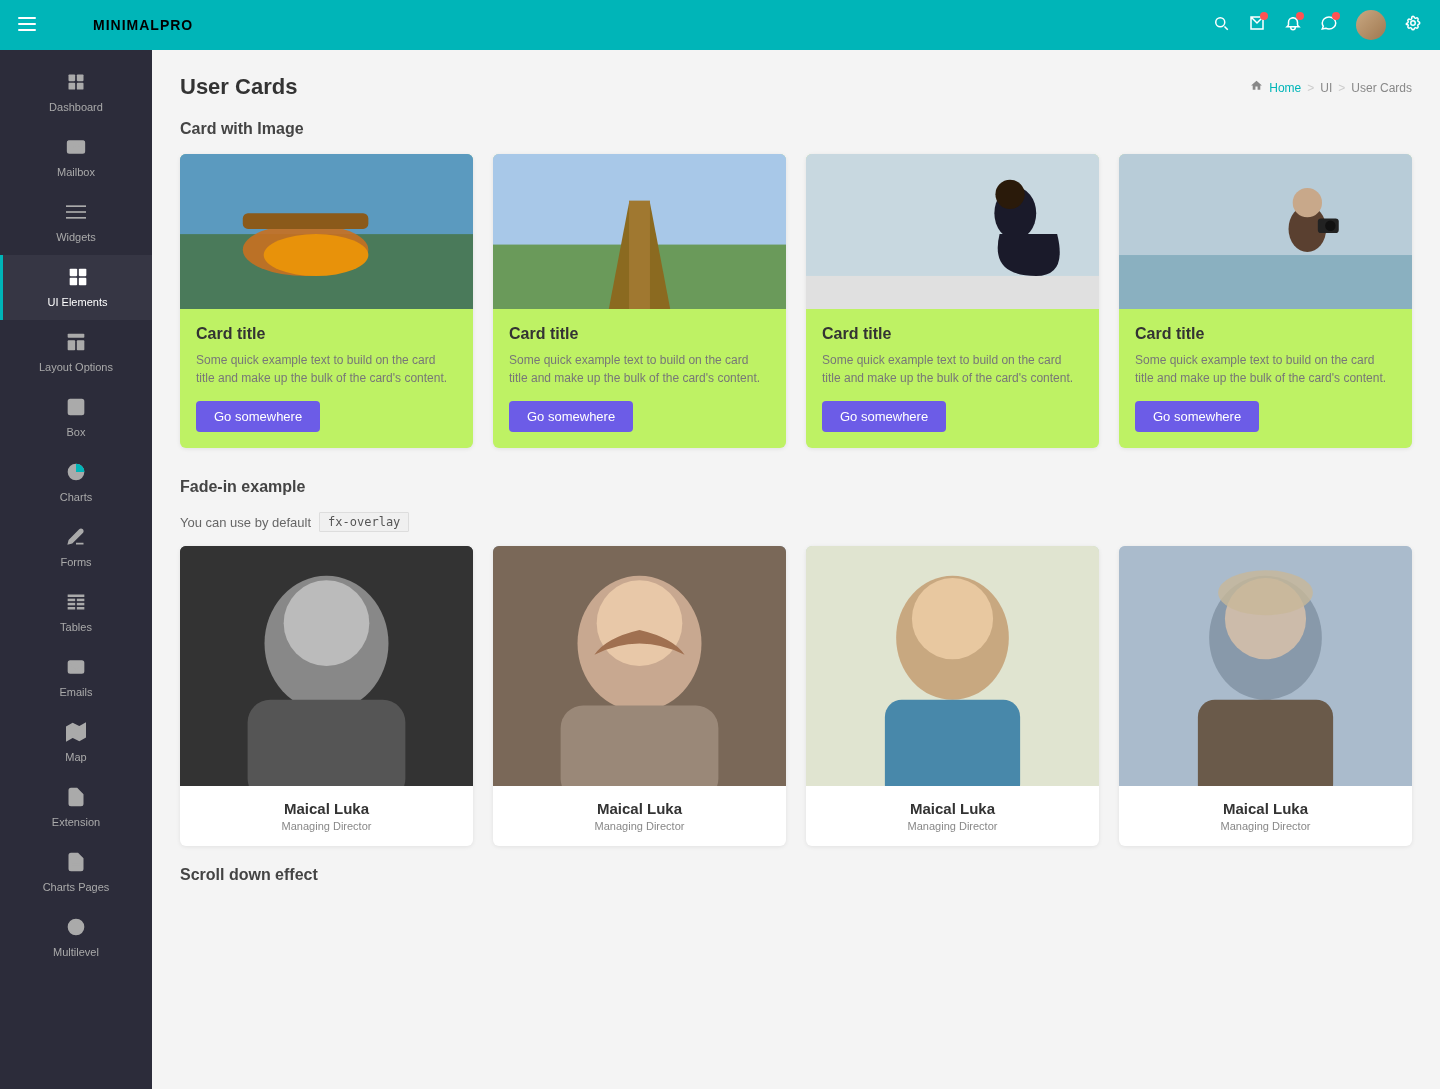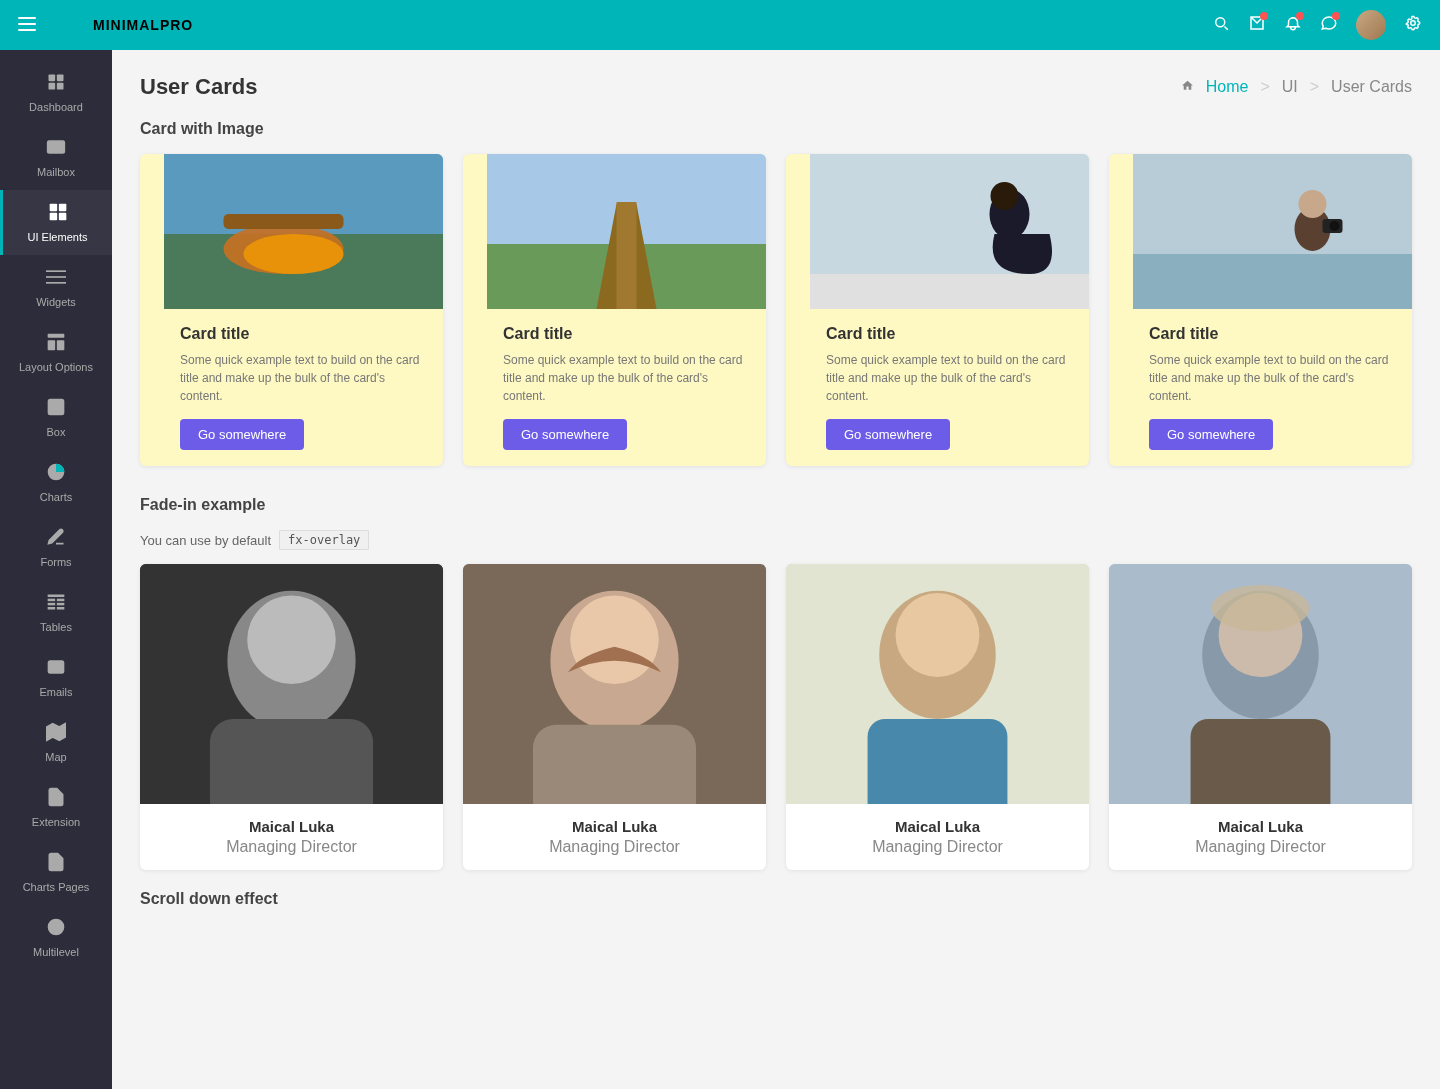--- a/index.html
+++ b/index.html
@@ -22,21 +22,21 @@
     .badge-dot { position: relative; }
     .badge-dot::after { content: ''; position: absolute; top: -2px; right: -2px; width: 8px; height: 8px; background: #ff5252; border-radius: 50%; }
     .avatar-circle { width: 30px; height: 30px; border-radius: 50%; background: #ccc; overflow: hidden; display: flex; align-items: center; justify-content: center; }
     .avatar-inner { width: 100%; height: 100%; background: linear-gradient(135deg, #c8a882, #a07850); }
 
     
     .layout { display: flex; flex: 1; overflow: hidden; }
 
     
     .sidebar {
-      width: 112px;
+      width: 152px;
       background: #2c2c3a;
       display: flex;
       flex-direction: column;
       align-items: center;
       padding-top: 10px;
       overflow-y: auto;
       flex-shrink: 0;
     }
     .sidebar-item {
       display: flex;
@@ -57,36 +57,35 @@
     .main-content {
       flex: 1;
       overflow-y: auto;
       background: #f4f4f4;
       padding: 24px 28px;
     }
 
     
     .page-header { display: flex; align-items: center; justify-content: space-between; margin-bottom: 20px; }
     .page-title { font-size: 22px; font-weight: 600; color: #333; }
-    .breadcrumb { display: flex; align-items: flex-end; gap: 12px; font-size: 16px; color: #888; }
+    .breadcrumb { display: flex; align-items: flex-end; gap: 6px; font-size: 12px; color: #888; }
     .breadcrumb a { color: #00b5b8; text-decoration: none; }
     .breadcrumb .sep { color: #ccc; }
 
     
     .section-heading { font-size: 16px; font-weight: 700; color: #444; margin-bottom: 16px; }
 
     
     .cards-grid { display: grid; grid-template-columns: repeat(4, 1fr); gap: 20px; margin-bottom: 30px; }
 
     .card {
-      background: #fef9c3;
+      background: #bef264;
       border-radius: 6px;
       overflow: hidden;
       box-shadow: 0 1px 4px rgba(0,0,0,0.08);
-      padding-left: 24px;
     }
     .card-img-placeholder { width: 100%; height: 155px; background: #ccc; display: flex; align-items: center; justify-content: center; overflow: hidden; }
     .card-body { padding: 16px; }
     .card-title { font-size: 16px; font-weight: 600; color: #333; margin-bottom: 8px; }
     .card-text { font-size: 12px; color: #777; line-height: 1.5; margin-bottom: 14px; }
     .btn-purple {
       background: #6c5ce7;
       color: #fff;
       border: none;
       border-radius: 4px;
@@ -105,21 +104,21 @@
     .user-cards-grid { display: grid; grid-template-columns: repeat(4, 1fr); gap: 20px; }
     .user-card {
       background: #fff;
       border-radius: 6px;
       overflow: hidden;
       box-shadow: 0 1px 4px rgba(0,0,0,0.08);
     }
     .user-card-img-placeholder { width: 100%; height: 240px; background: #bbb; display: flex; align-items: center; justify-content: center; }
     .user-card-info { padding: 14px; text-align: center; }
     .user-card-name { font-size: 15px; font-weight: 600; color: #333; }
-    .user-card-role { font-size: 16px; color: #888; margin-top: 3px; }
+    .user-card-role { font-size: 11px; color: #888; margin-top: 3px; }
 
     
     .img-sim-1 { background: linear-gradient(180deg, #6baed6 30%, #74a57f 70%, #c8782a 100%); }
     .img-sim-2 { background: linear-gradient(180deg, #b0cde8 20%, #7db87d 70%, #a09060 100%); }
     .img-sim-3 { background: linear-gradient(180deg, #d0dde8 30%, #b0b8c0 60%, #1a1a1a 100%); }
     .img-sim-4 { background: linear-gradient(180deg, #c8d8e8 20%, #a0b8c8 50%, #e8dcc8 100%); }
 
     
     .portrait-1 { background: linear-gradient(180deg, #444 0%, #888 40%, #222 100%); }
     .portrait-2 { background: linear-gradient(180deg, #8899aa 0%, #aa8877 40%, #333 100%); }
@@ -191,40 +190,40 @@
     </div>
     <div class="sidebar-item">
       <span class="icon">
         <svg width="20" height="20" viewBox="0 0 24 24" fill="none" stroke="currentColor" stroke-width="2">
             <rect x="2" y="5" width="20" height="14" rx="2"></rect>
             <polyline points="2,5 12,13 22,5"></polyline>
           </svg>
       </span>
       <span>Mailbox</span>
     </div>
+    <div class="sidebar-item">
+      <span class="icon">
+        <svg width="20" height="20" viewBox="0 0 24 24" fill="currentColor">
+            <rect y="4" width="24" height="2"></rect>
+            <rect y="11" width="24" height="2"></rect>
+            <rect y="18" width="24" height="2"></rect>
+          </svg>
+      </span>
+      <span>Widgets</span>
+    </div>
     <div class="sidebar-item active">
       <span class="icon">
         <svg width="20" height="20" viewBox="0 0 24 24" fill="currentColor">
             <rect x="2" y="2" width="9" height="9" rx="1"></rect>
             <rect x="13" y="2" width="9" height="9" rx="1"></rect>
             <rect x="2" y="13" width="9" height="9" rx="1"></rect>
             <rect x="13" y="13" width="9" height="9" rx="1"></rect>
           </svg>
       </span>
       <span>UI Elements</span>
-    </div>
-    <div class="sidebar-item">
-      <span class="icon">
-        <svg width="20" height="20" viewBox="0 0 24 24" fill="currentColor">
-            <rect y="4" width="24" height="2"></rect>
-            <rect y="11" width="24" height="2"></rect>
-            <rect y="18" width="24" height="2"></rect>
-          </svg>
-      </span>
-      <span>Widgets</span>
     </div>
     <div class="sidebar-item">
       <span class="icon">
         <svg width="20" height="20" viewBox="0 0 24 24" fill="currentColor">
             <rect x="2" y="2" width="20" height="5" rx="1"></rect>
             <rect x="2" y="10" width="9" height="12" rx="1"></rect>
             <rect x="13" y="10" width="9" height="12" rx="1"></rect>
           </svg>
       </span>
       <span>Layout Options</span>

